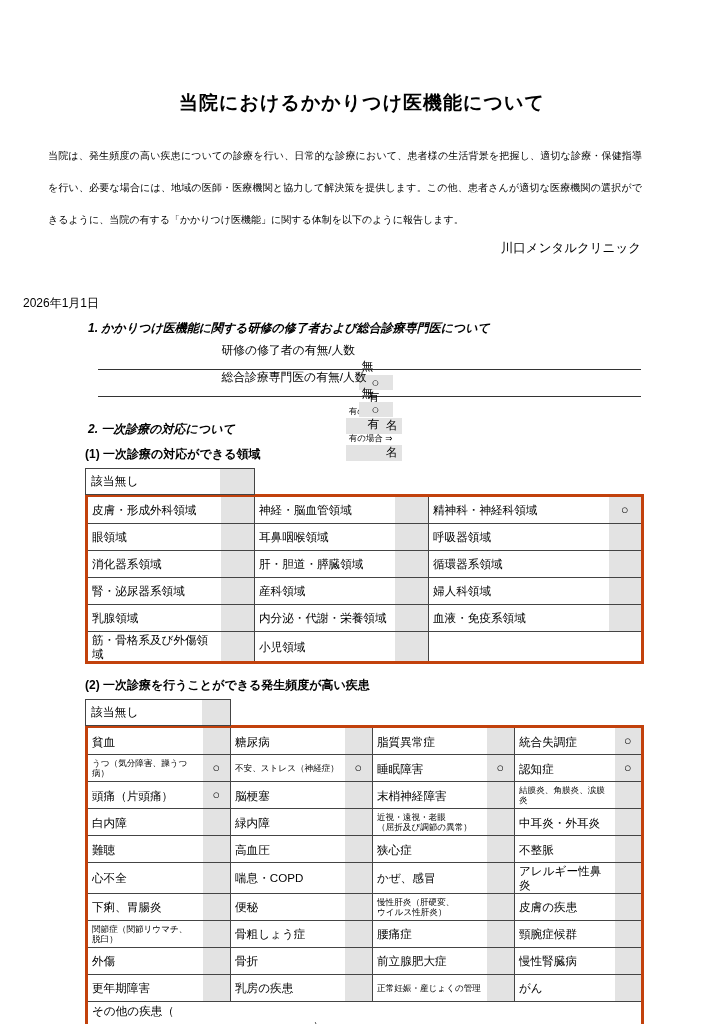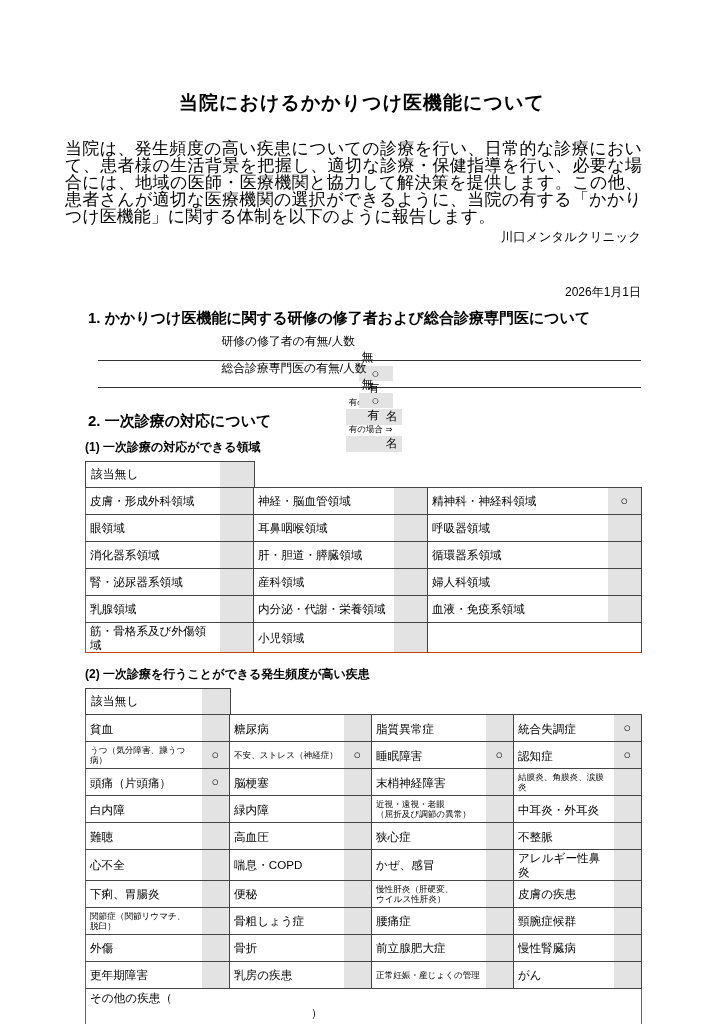--- a/index.html
+++ b/index.html
@@ -2,24 +2,24 @@
 <html><head>
 <meta charset="utf-8">
 <style>
   html,body{margin:0;padding:0;background:#fff;}
   .page{
     width:724px;height:1024px;background:#ffffff;position:relative;
     font-family:"Liberation Sans","DejaVu Sans",sans-serif;color:#000000;
     overflow:hidden;
   }
   .title{margin:90px 0 0 0;text-align:center;font-size:19px;font-weight:700;letter-spacing:1px;}
-  .intro{margin:24px 82px 0 65px;font-size:17px;line-height:17px;text-align:justify;}
+  .intro{margin:24px 82px 0 48px;font-size:10px;line-height:32px;text-align:justify;}
   .clinic{margin:4px 83px 0 0;text-align:right;font-size:12.5px;}
-  .date{margin:38px 83px 0 0;text-align:right;font-size:12px;}
-  .s-head{margin:8px 0 0 88px;font-size:15px;font-weight:700;}
+  .date{margin:38px 83px 0 0;font-size:12px;padding-left:23px;}
+  .s-head{margin:8px 0 0 88px;font-size:12px;font-weight:700;font-style:italic;}
   .s-head.gap{margin-top:24px;}
   .sub-head{margin:8px 0 0 85px;font-size:12px;font-weight:700;}
 
   
   .s1-table{margin:6px 0 0 98px;width:543px;}
   .s1row{display:flex;align-items:center;height:26px;border-bottom:1px solid #333;font-size:11.8px;flex-direction:column;}
   .s1label{width:296px;}
   .s1opt{width:16px;}
   .s1mark{width:34px;height:21px;background:#e3e3e3;display:flex;align-items:center;justify-content:center;font-size:13px;margin-left:12px;}
   .s1yes{margin-left:12px;}
@@ -27,21 +27,21 @@
   .s1case{font-size:8.5px;width:52px;text-align:center;margin-left:2px;}
   .s1wide{width:52px;height:21px;background:#e3e3e3;display:flex;align-items:center;justify-content:flex-end;padding-right:4px;font-size:11.8px;margin-left:8px;}
 
   
   .none-box{margin:5px 0 -1px 85px;height:25px;border:1px solid #444;display:flex;font-size:11.8px;background:#fff;position:relative;z-index:2;}
   .nb-label{flex:1;display:flex;align-items:center;padding-left:5px;}
   .nb-mark{background:#e3e3e3;}
   .nb-mark.w34{width:34px;} .nb-mark.w28{width:28px;}
 
   
-  table.pairs{margin-left:85px;border-collapse:collapse;table-layout:fixed;width:556px;font-size:11.6px;border:1px solid #c2410c;}
+  table.pairs{margin-left:85px;border-collapse:collapse;table-layout:fixed;width:556px;font-size:11.6px;border:3px solid #c2410c;}
   table.pairs td{border-top:1px solid #444;height:24px;vertical-align:middle;overflow:hidden;}
   td.lbl{padding:1px 2px 1px 4px;white-space:pre-line;line-height:1.18;}
   td.lbl.small{font-size:8.6px;}
   td.mk{background:#e3e3e3;text-align:center;border-right:1px solid #444;font-size:12.5px;}
   td.mk.nofill{background:#fff;}
   td.other-cell{padding:2px 4px 3px 4px;font-size:11.6px;}
   .other-close{margin-left:221px;}
 </style>
 </head>
 <body>

